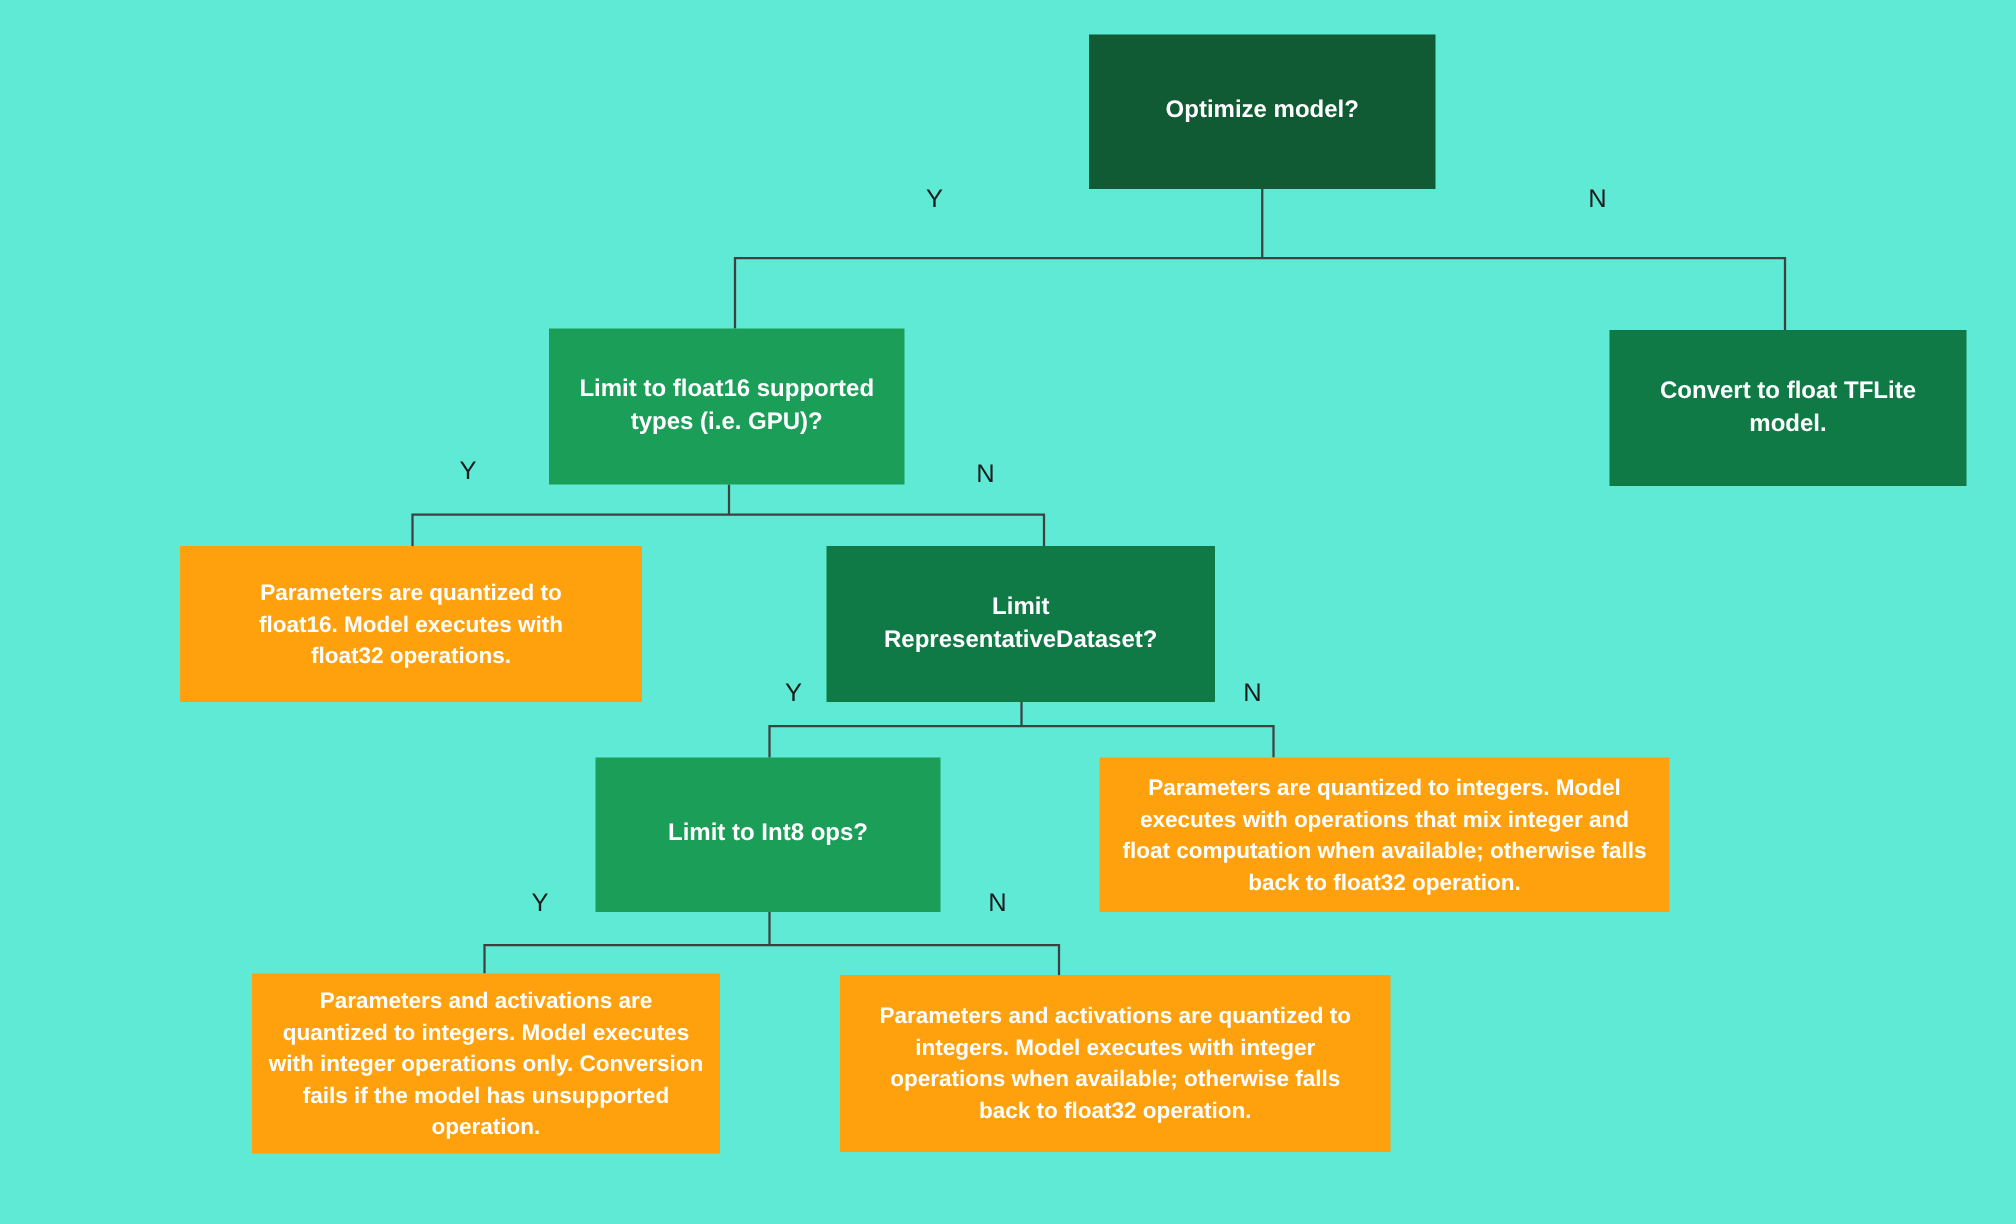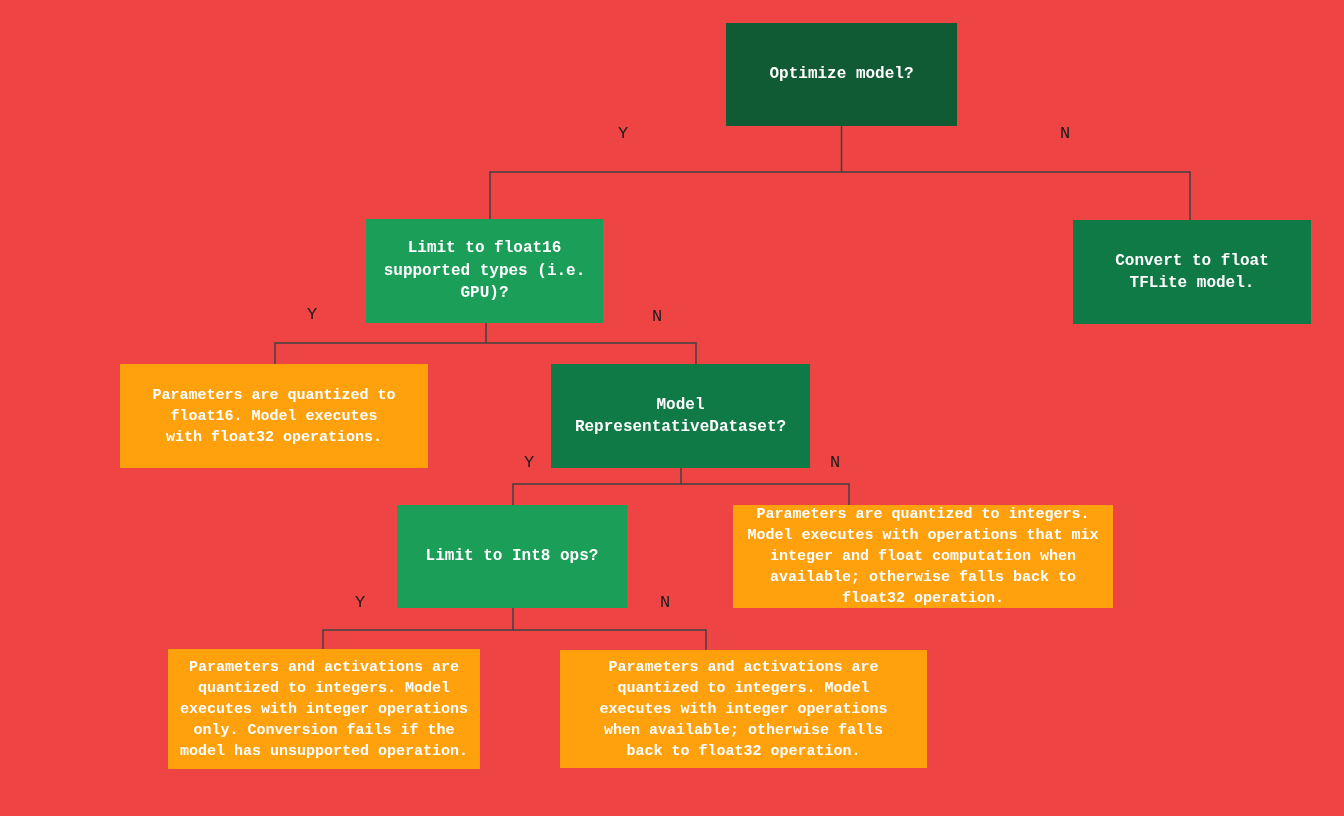--- a/index.html
+++ b/index.html
@@ -1,21 +1,21 @@
 <!DOCTYPE html>
 <html><head>
 <meta charset="utf-8">
 <style>
   html, body { margin: 0; padding: 0; background: #ffffff; }
   #canvas {
     position: relative;
     width: 1344px;
     height: 816px;
-    background: #ef4444;
-    font-family: Liberation Mono, monospace;
+    background: #5eead4;
+    font-family: Liberation Sans, sans-serif;
     overflow: hidden;
   }
   #wires {
     position: absolute;
     left: 0; top: 0;
     width: 1344px; height: 816px;
   }
   .node {
     position: absolute;
     display: flex;
@@ -73,21 +73,21 @@
 
   <div class="node mid q" style="left:1073px; top:220px; width:238px; height:104px; padding:0 24px;">
     <span>Convert to float TFLite model.</span>
   </div>
 
   <div class="node orange a" style="left:120px; top:364px; width:308px; height:104px; padding:0 28px;">
     <span>Parameters are quantized to float16. Model executes with float32 operations.</span>
   </div>
 
   <div class="node mid q" style="left:551px; top:364px; width:259px; height:104px; padding:0 28px;">
-    <span>Model RepresentativeDataset?</span>
+    <span>Limit RepresentativeDataset?</span>
   </div>
 
   <div class="node bright q" style="left:397px; top:505px; width:230px; height:103px; padding:0 12px;">
     <span>Limit to Int8 ops?</span>
   </div>
 
   <div class="node orange a" style="left:733px; top:505px; width:380px; height:103px; padding:16px 10px;">
     <span>Parameters are quantized to integers. Model executes with operations that mix integer and float computation when available; otherwise falls back to float32 operation.</span>
   </div>
 

